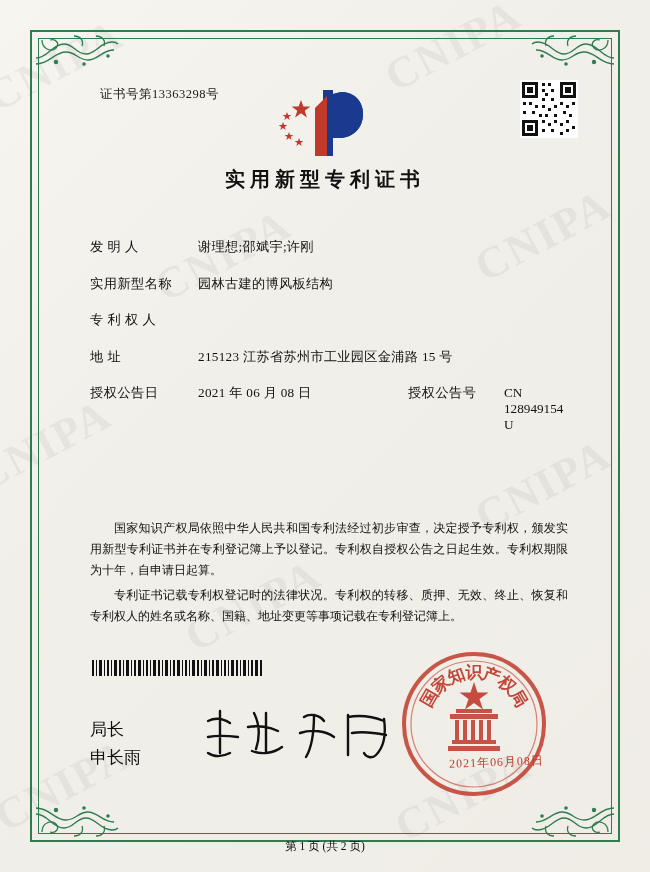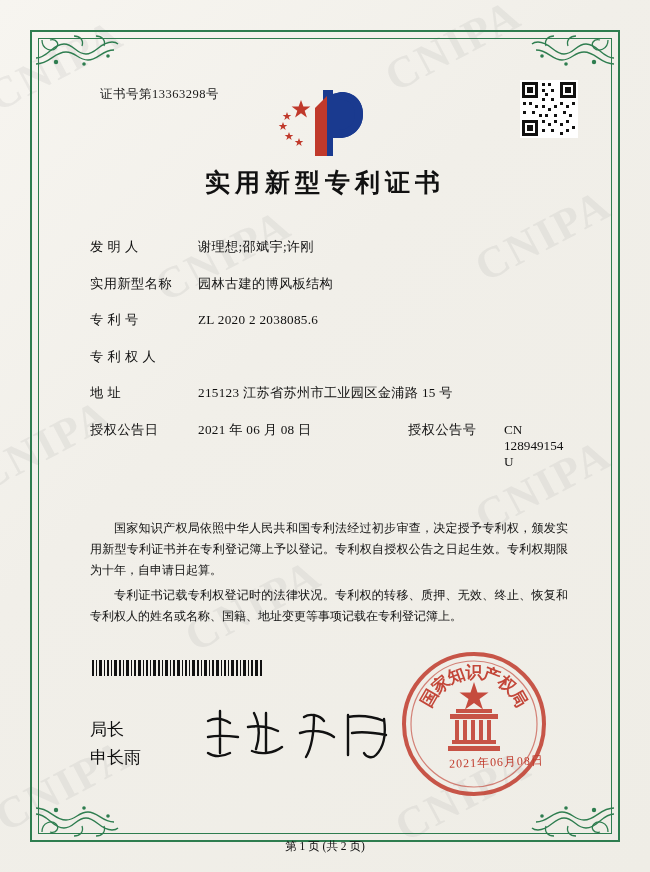--- a/index.html
+++ b/index.html
@@ -92,21 +92,21 @@
     top: 38px;
     transform: translateX(-50%);
     width: 108px; height: 74px;
   }
   .title {
     position: absolute;
     left: 0; right: 0;
     top: 118px;
     text-align: center;
     font-family: "Liberation Serif", "DejaVu Serif", serif;
-    font-size: 25px;
+    font-size: 20px;
     font-weight: bold;
     letter-spacing: 5px;
     color: #111;
   }
   .fields {
     position: absolute;
     left: 42px;
     top: 190px;
     width: 470px;
     font-family: "Liberation Serif", "DejaVu Serif", serif;
@@ -346,24 +346,20 @@
     <div class="fields">
       <div class="field-row">
         <div class="field-label">发 明 人</div>
         <div class="field-value">谢理想;邵斌宇;许刚</div>
       </div>
       <div class="field-row">
         <div class="field-label">实用新型名称</div>
         <div class="field-value">园林古建的博风板结构</div>
       </div>
       <div class="field-row">
-        <div class="field-label">专 利 号</div>
-        <div class="field-value">ZL 2020 2 2038085.6</div>
-      </div>
-      <div class="field-row">
         <div class="field-label">专 利 权 人</div>
       </div>
       <div class="field-row">
         <div class="field-label">地 址</div>
         <div class="field-value">215123 江苏省苏州市工业园区金浦路 15 号</div>
       </div>
       <div class="field-row dual">
         <div class="field-label">授权公告日</div>
         <div class="field-value">2021 年 06 月 08 日</div>
         <div class="field-label2">授权公告号</div>

